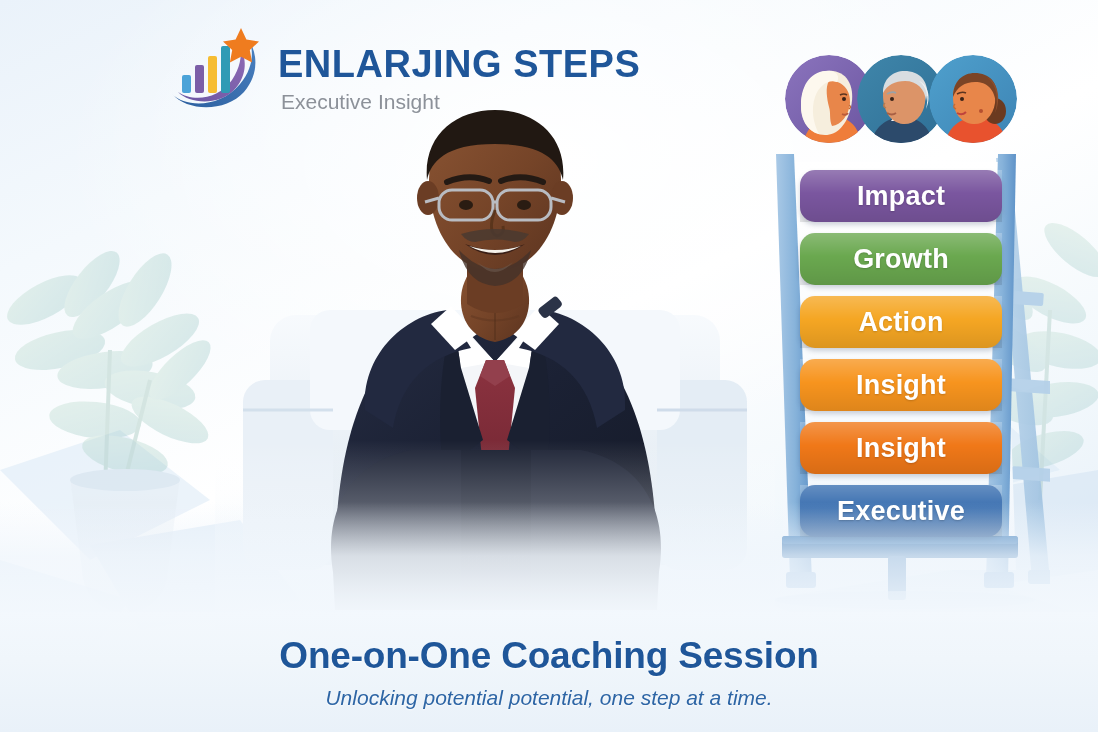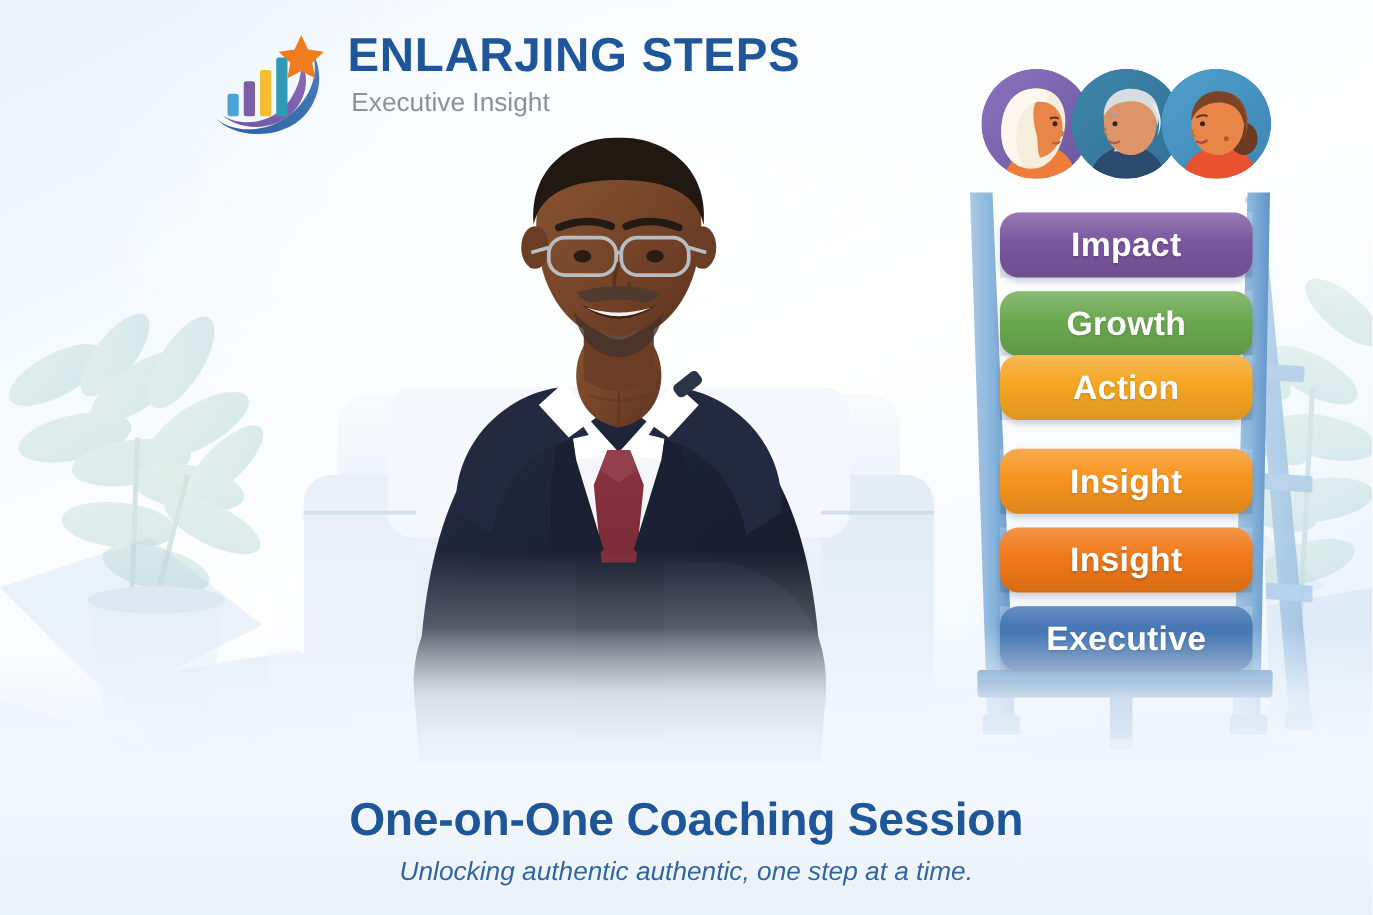--- a/index.html
+++ b/index.html
@@ -13,21 +13,21 @@
     position:relative;width:1098px;height:732px;overflow:hidden;
     background:
       radial-gradient(ellipse 700px 420px at 50% 22%, #ffffff 0%, rgba(255,255,255,0) 70%),
       linear-gradient(155deg,#eaf2fa 0%, #f4f9fd 22%, #ffffff 48%, #f2f8fc 72%, #dfeaf6 100%);
   }
   
   .bg-wash{position:absolute;inset:0;pointer-events:none;}
   .bg-wash svg{width:100%;height:100%;display:block;}
 
   
-  #logo{position:absolute;left:168px;top:26px;display:flex;align-items:flex-start;gap:14px;}
+  #logo{position:absolute;left:168px;top:26px;display:flex;align-items:flex-end;gap:14px;}
   #logo-mark{width:96px;height:86px;position:relative;flex:0 0 auto;}
   #logo-text{display:flex;flex-direction:column;line-height:1;}
   .logo-title{
     font-size:38px;font-weight:700;letter-spacing:.5px;color:#1f5699;
     white-space:nowrap;
   }
   .logo-sub{
     font-size:21px;font-weight:400;color:#8c9199;margin-top:8px;margin-left:3px;
     white-space:nowrap;
   }
@@ -308,21 +308,21 @@
       <ellipse cx="145" cy="460" rx="130" ry="9" fill="#cfe0f0" opacity=".55"></ellipse>
     </svg>
 
     <div id="rungs">
       <div class="rung" style="top: 0px; background-color: rgb(122, 86, 159);">
           <span>Impact</span>
         </div>
       <div class="rung" style="top: 63px; background-color: rgb(106, 168, 79);">
           <span>Growth</span>
         </div>
-      <div class="rung" style="top: 114px; background-color: rgb(245, 166, 35);">
+      <div class="rung" style="top: 126px; background-color: rgb(245, 166, 35);">
           <span>Action</span>
         </div>
       <div class="rung" style="top: 189px; background-color: rgb(247, 148, 30);">
           <span>Insight</span>
         </div>
       <div class="rung" style="top: 252px; background-color: rgb(240, 120, 24);">
           <span>Insight</span>
         </div>
       <div class="rung" style="top: 315px; background-color: rgb(58, 111, 176);">
           <span>Executive</span>
@@ -445,16 +445,16 @@
 
       <rect x="0" y="330" width="560" height="190" fill="url(#bodyFade)"></rect>
     </svg>
   </div>
 
   <div id="mist"></div>
   <div id="mist2"></div>
 
   <div id="caption">
     <div class="headline">One-on-One Coaching Session</div>
-    <div class="tagline">Unlocking authentic authentic, one step at a time.</div>
+    <div class="tagline">Unlocking potential potential, one step at a time.</div>
   </div>
 
 </div>
 
 </body></html>

